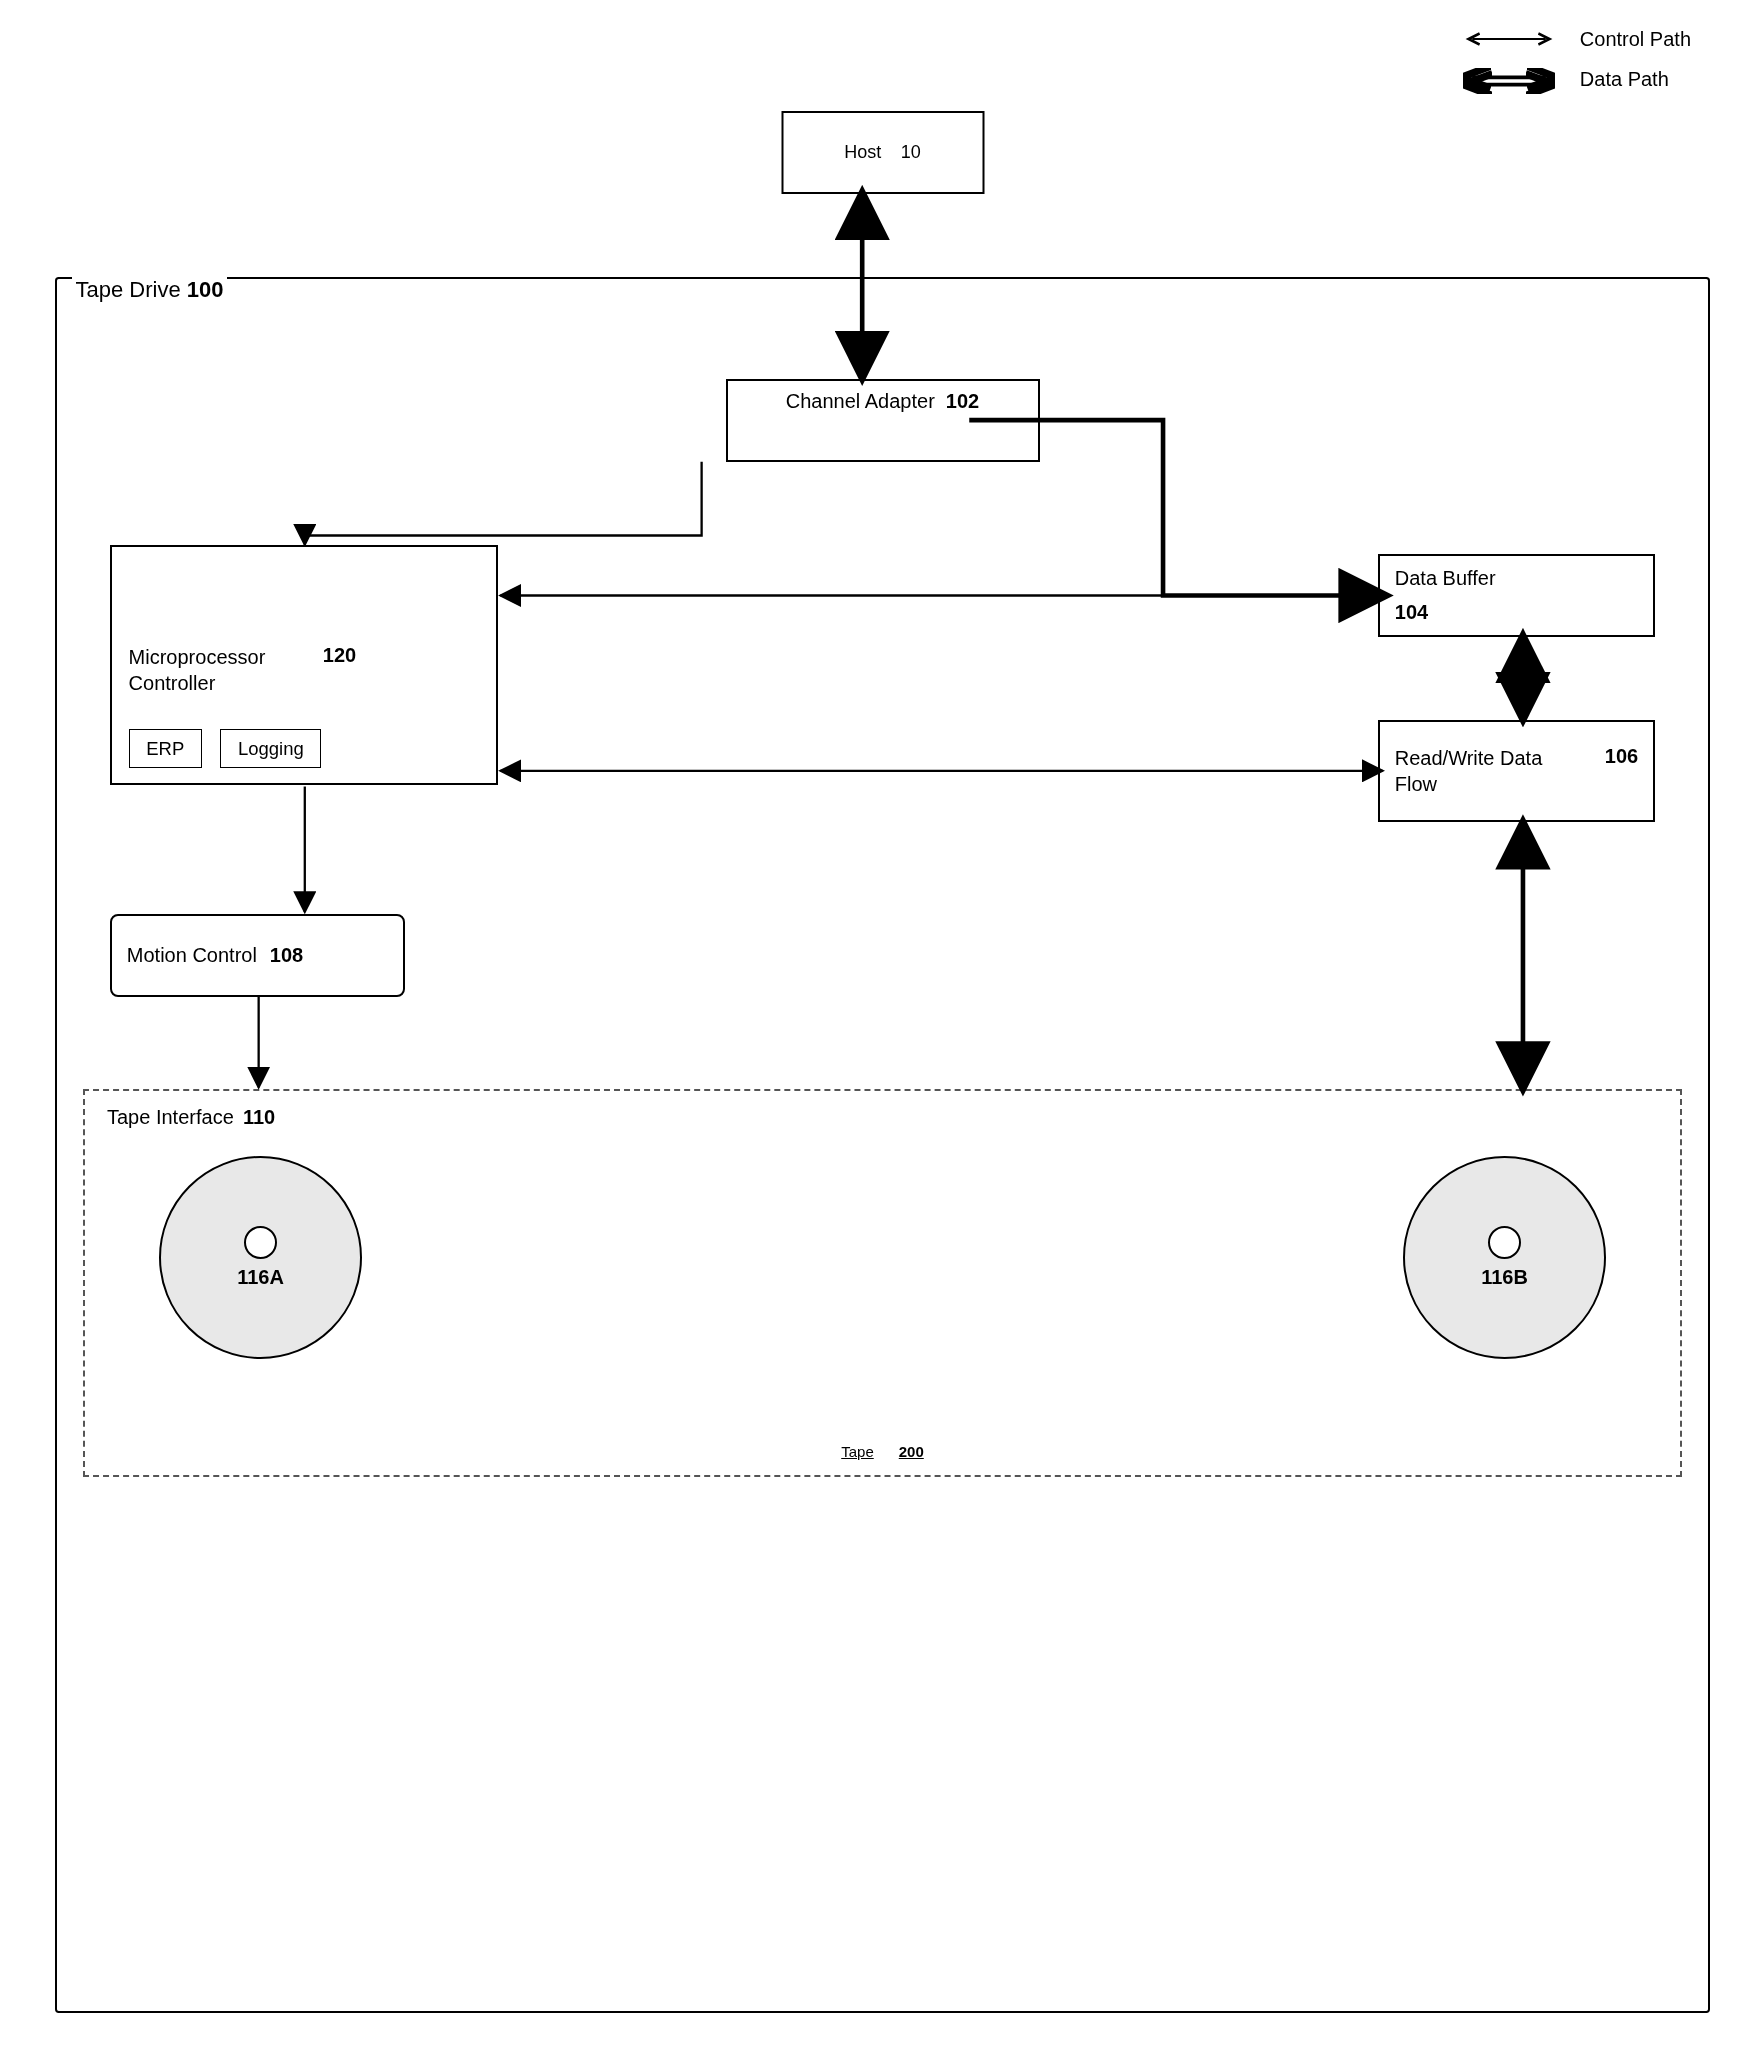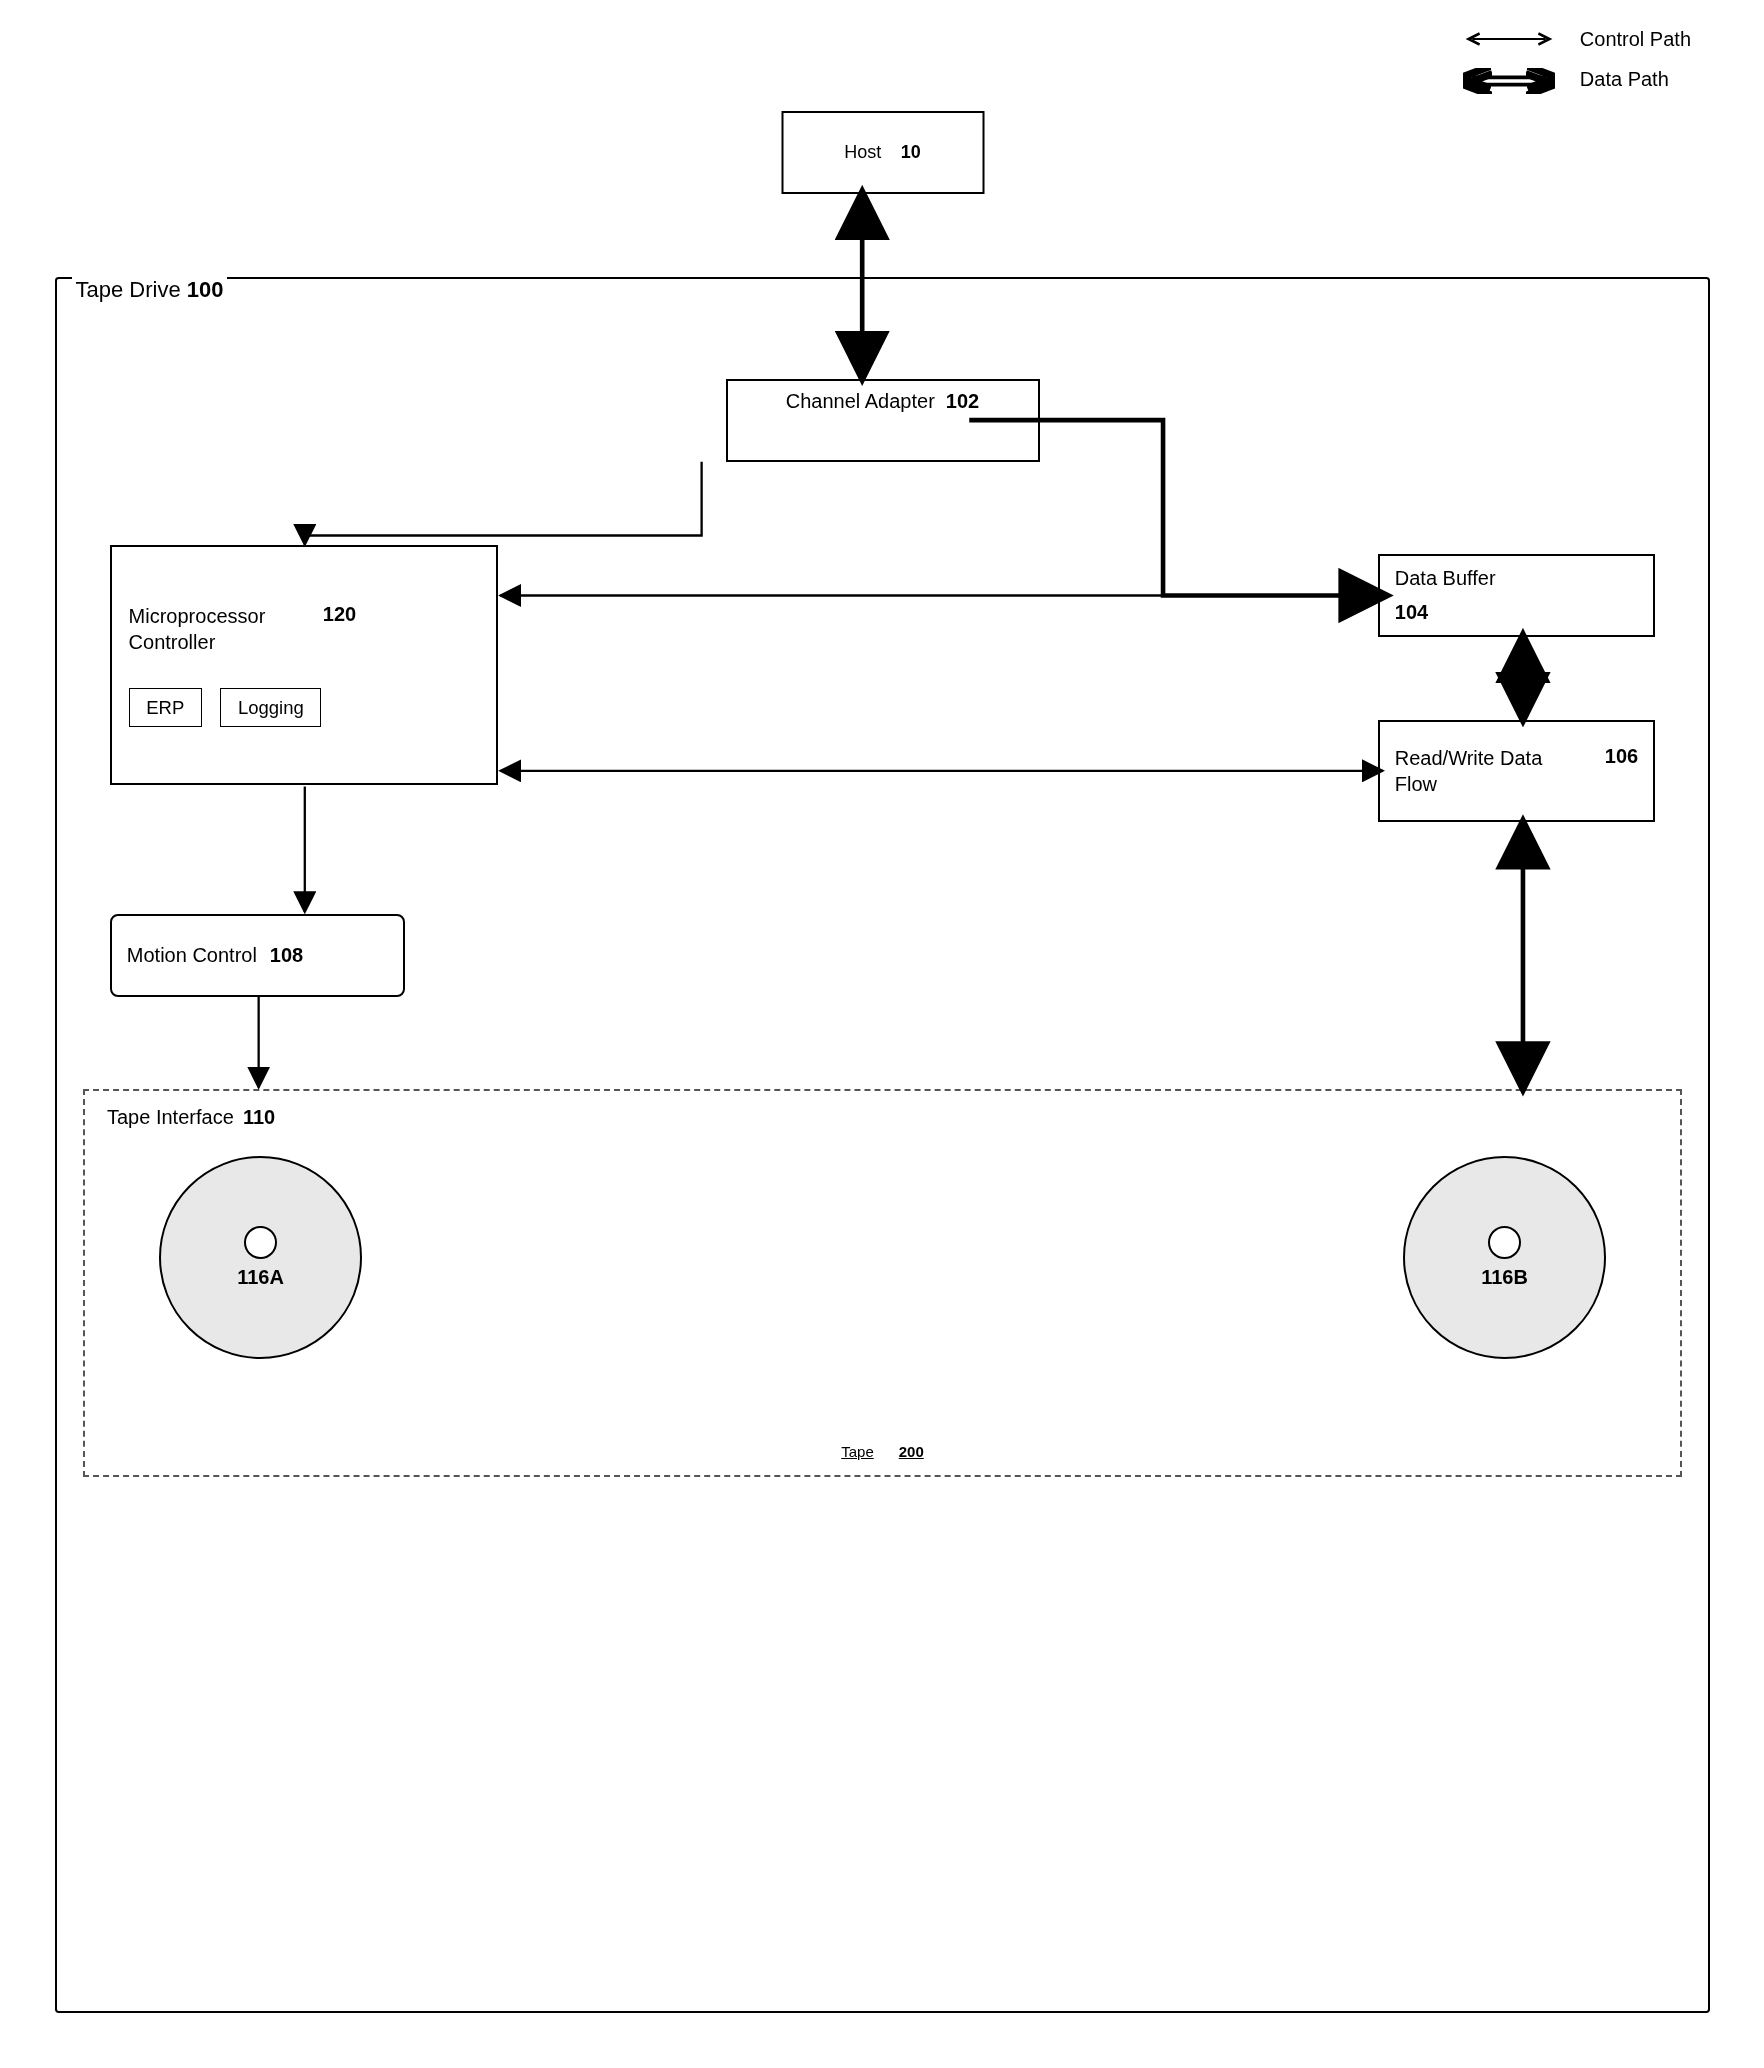--- a/index.html
+++ b/index.html
@@ -156,21 +156,21 @@
       border: 1.8px solid #000;
       background: #fff;
       padding: 7.4px 16.6px;
       font-size: 18.5px;
       display: inline-flex;
       align-items: center;
       justify-content: center;
     }
 
     .inline-num {
-      font-weight: bold;
+      font-weight: normal;
       margin-left: 7.4px;
     }
   </style>
 </head>
 <body>
 
 <div class="page-container">
 
   <div class="legend">
     <div class="legend-item">
@@ -222,21 +222,21 @@
     <div class="comp-box" style="top: 268px; left: 50%; transform: translateX(-50%); width: 314px; height: 83px; flex-direction: row; gap: 11px; justify-content: center;">
       <span class="box-label">Channel Adapter</span>
       <span class="box-num">102</span>
     </div>
 
     <div class="comp-box" style="top: 443px; right: 55px; width: 277px; height: 83px; flex-direction: column; gap: 11px; justify-content: center;">
       <span class="box-label">Data Buffer</span>
       <span class="box-num">104</span>
     </div>
 
-    <div class="comp-box" style="top: 434px; left: 55px; width: 388px; height: 240px; justify-content: center; padding: 14.8px 16.6px; gap: 14.8px;">
+    <div class="comp-box" style="top: 434px; left: 55px; width: 388px; height: 240px; justify-content: flex-end; padding: 14.8px 16.6px; gap: 14.8px;">
       <div style="display:flex; align-items:flex-start; gap:9.2px; flex-wrap:wrap;">
         <span class="box-label" style="max-width:185px; line-height:1.3;">Microprocessor Controller</span>
         <span class="box-num">120</span>
       </div>
 
       <div style="display:flex; gap: 18.5px; margin-top: 18.5px;">
         <div class="sub-box">
           <span>ERP</span>
         </div>
         <div class="sub-box">

